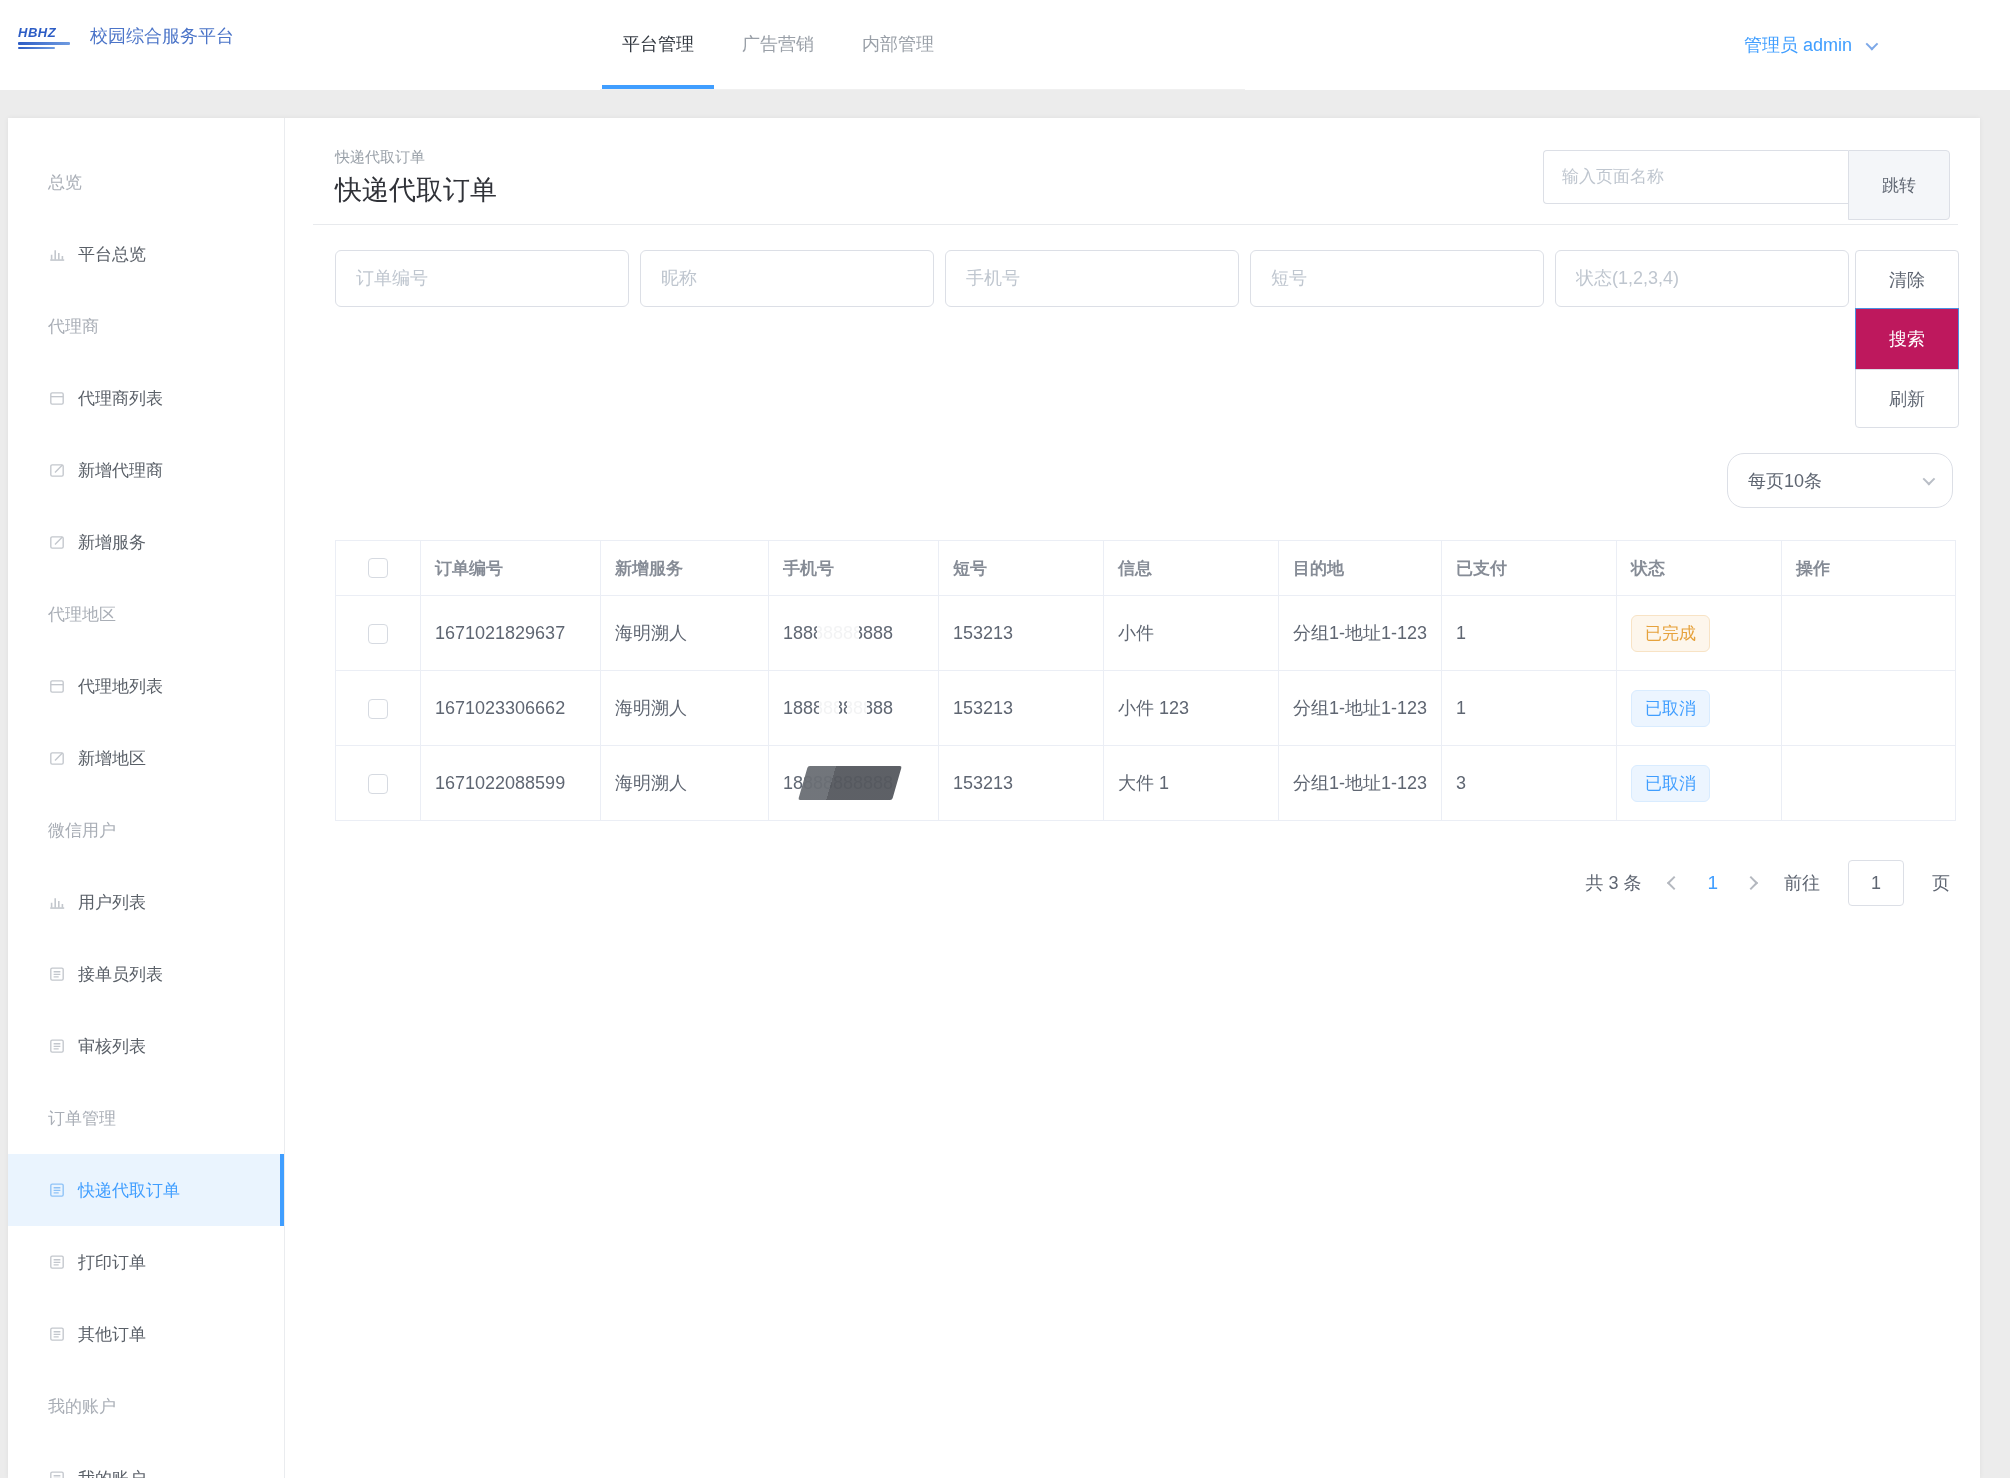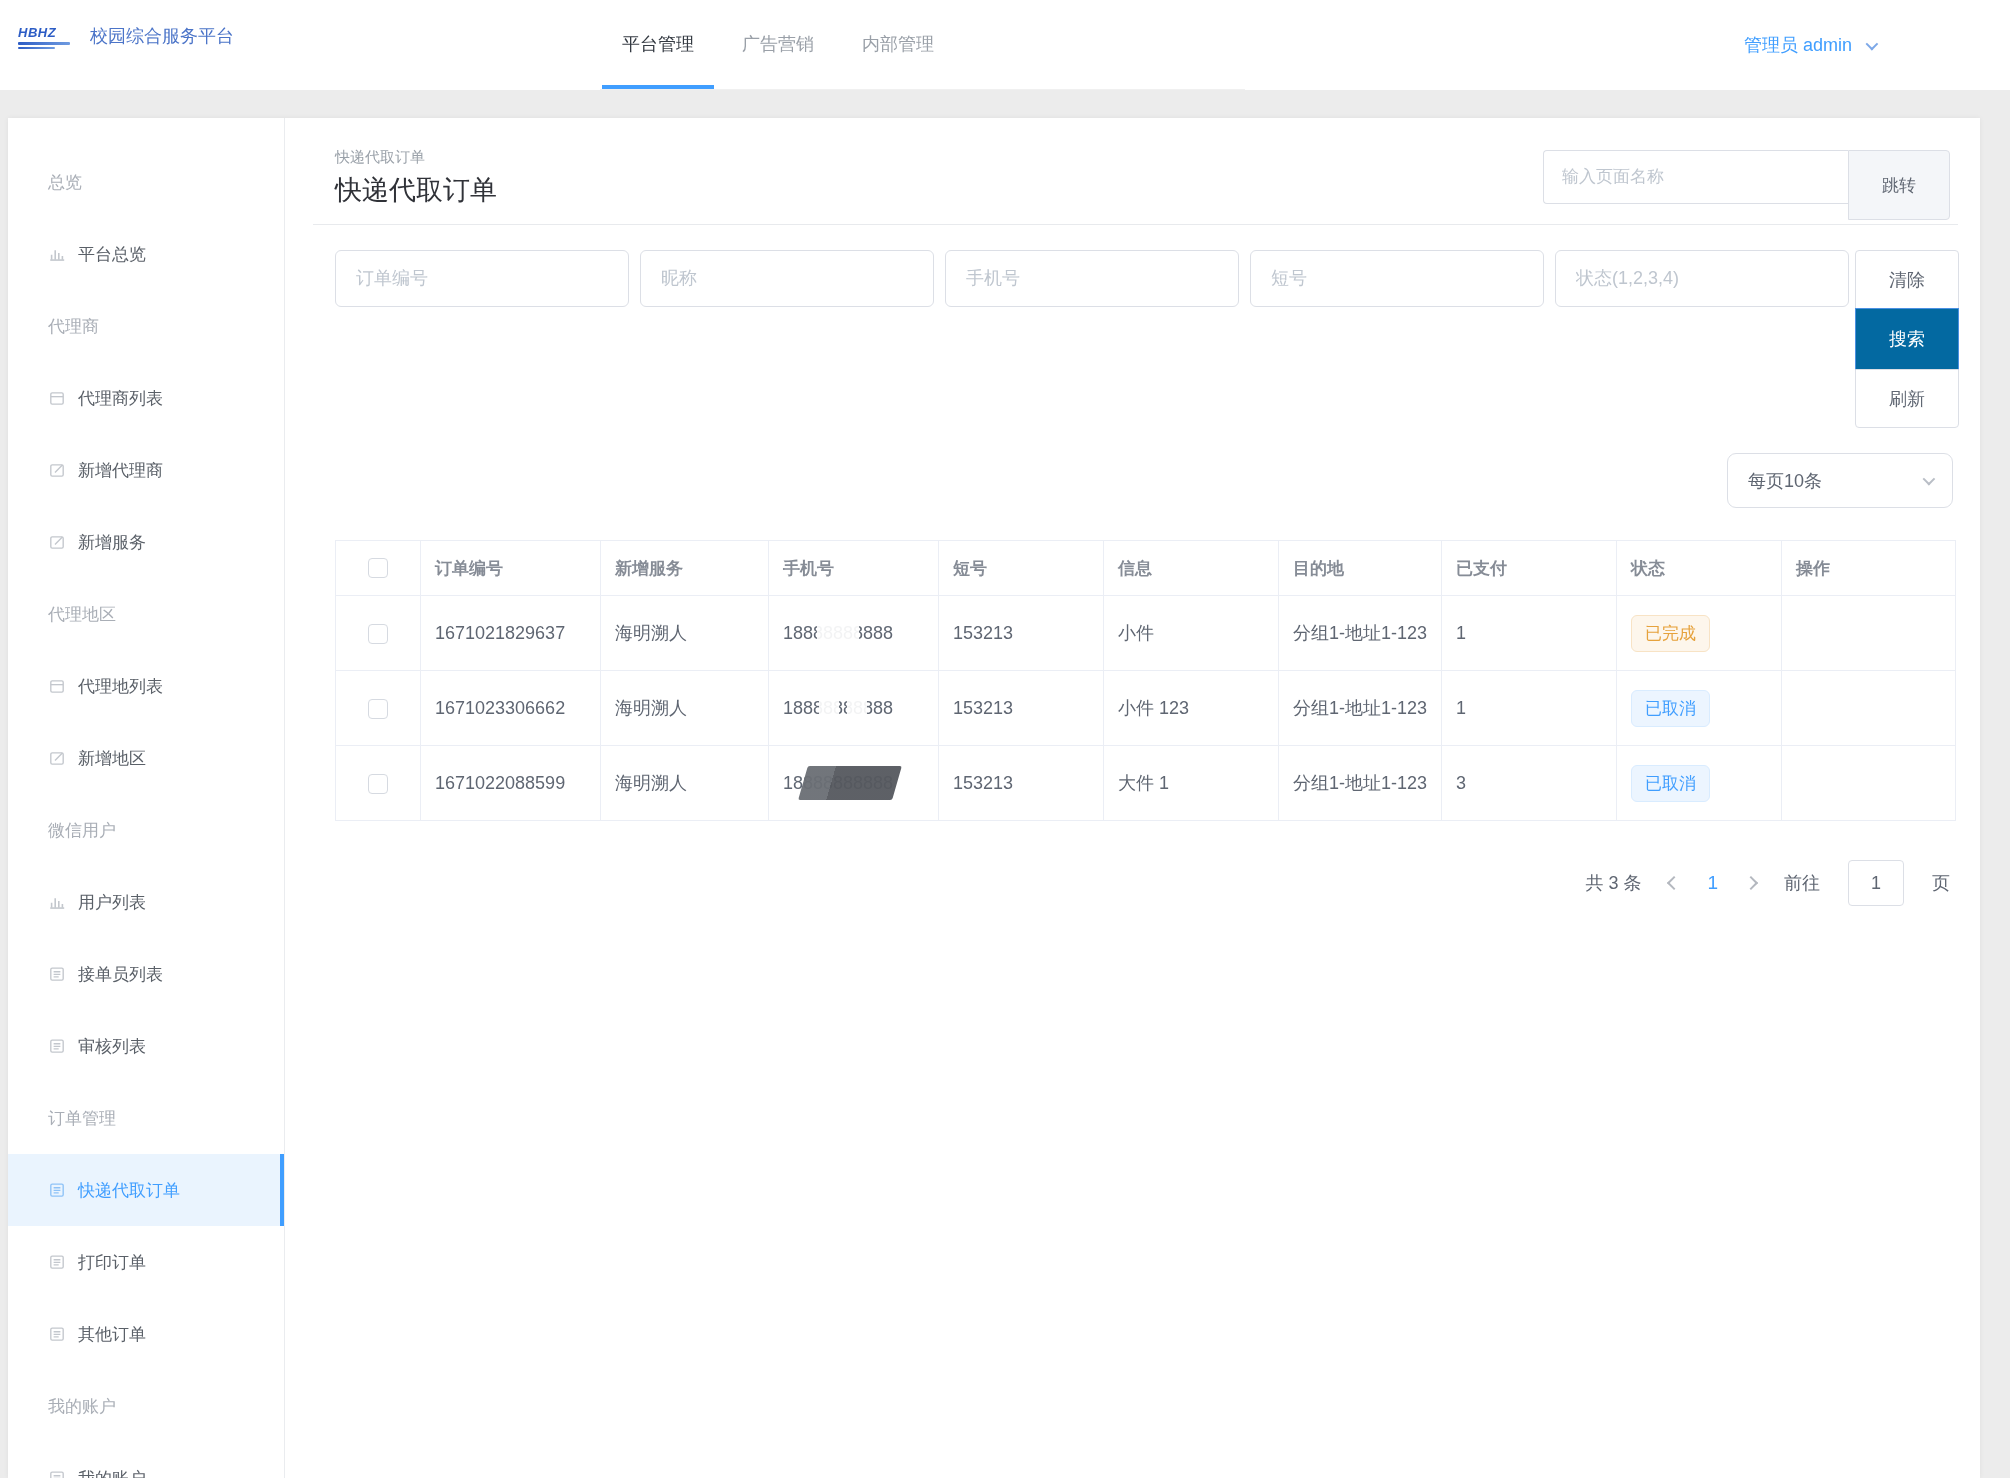--- a/index.html
+++ b/index.html
@@ -42,23 +42,23 @@
   .jump input{width:305px;height:54px;border:1px solid #dcdfe6;border-right:none;border-radius:4px 0 0 4px;padding:0 18px;font-size:17px;color:#5f6672;outline:none;font-family:inherit;}
   .jump input::placeholder{color:#bfc6cf;}
   .jump button{width:102px;height:70px;border:1px solid #dcdfe6;background:#f4f6f9;border-radius:0 4px 4px 0;font-size:17px;color:#5f6672;cursor:pointer;font-family:inherit;}
   .divider{position:absolute;left:28px;right:22px;top:106px;height:1px;background:#e8eaed;}
   .filters{position:absolute;left:50px;top:132px;display:flex;gap:11px;}
   .filters input{width:294px;height:57px;border:1px solid #dcdfe6;border-radius:6px;padding:0 20px;font-size:18px;color:#5f6672;outline:none;font-family:inherit;}
   .filters input::placeholder{color:#bfc6cf;}
   .btn-stack{position:absolute;left:1570px;top:132px;width:104px;display:flex;flex-direction:column;}
   .btn-stack button{height:59px;border:1px solid #dcdfe6;background:#fff;font-size:18px;color:#5f6672;margin-top:-1px;cursor:pointer;font-family:inherit;}
   .btn-stack .b-clear{border-radius:4px 4px 0 0;margin-top:0;}
-  .btn-stack .b-search{background:#0369a1;border-color:#4a90e2;color:#fff;height:62px;}
+  .btn-stack .b-search{background:#be185d;border-color:#4a90e2;color:#fff;height:62px;}
   .btn-stack .b-refresh{border-radius:0 0 4px 4px;}
-  .pagesize{position:absolute;left:1442px;top:335px;width:226px;height:55px;border:1px solid #dcdfe6;border-radius:9px;display:flex;align-items:center;justify-content:space-between;padding:0 20px;font-size:18px;color:#5f6672;cursor:pointer;background:#fff;}
+  .pagesize{position:absolute;left:1442px;top:335px;width:226px;height:55px;border:1px solid #dcdfe6;border-radius:17px;display:flex;align-items:center;justify-content:space-between;padding:0 20px;font-size:18px;color:#5f6672;cursor:pointer;background:#fff;}
   .pagesize .chev{border-color:#b9bec6;}
   
   .data-table{position:absolute;left:50px;top:422px;width:1620px;border-collapse:collapse;table-layout:fixed;font-size:18px;color:#5f6672;}
   .data-table th,.data-table td{border:1px solid #ebeef5;padding:0 14px;text-align:left;overflow:hidden;white-space:nowrap;}
   .data-table th{height:55px;color:#868c96;font-weight:bold;font-size:17px;background:#fff;}
   .data-table td{height:75px;}
   .col-check{text-align:center !important;}
   .checkbox{width:20px;height:20px;border:1px solid #d6dae1;border-radius:4px;display:inline-block;background:#fff;vertical-align:middle;cursor:pointer;}
   .badge{display:inline-block;padding:9px 13px;border-radius:6px;font-size:17px;line-height:1;}
   .badge.warning{color:#e6a23c;background:#fdf6ec;border:1px solid #f8e3c5;}

